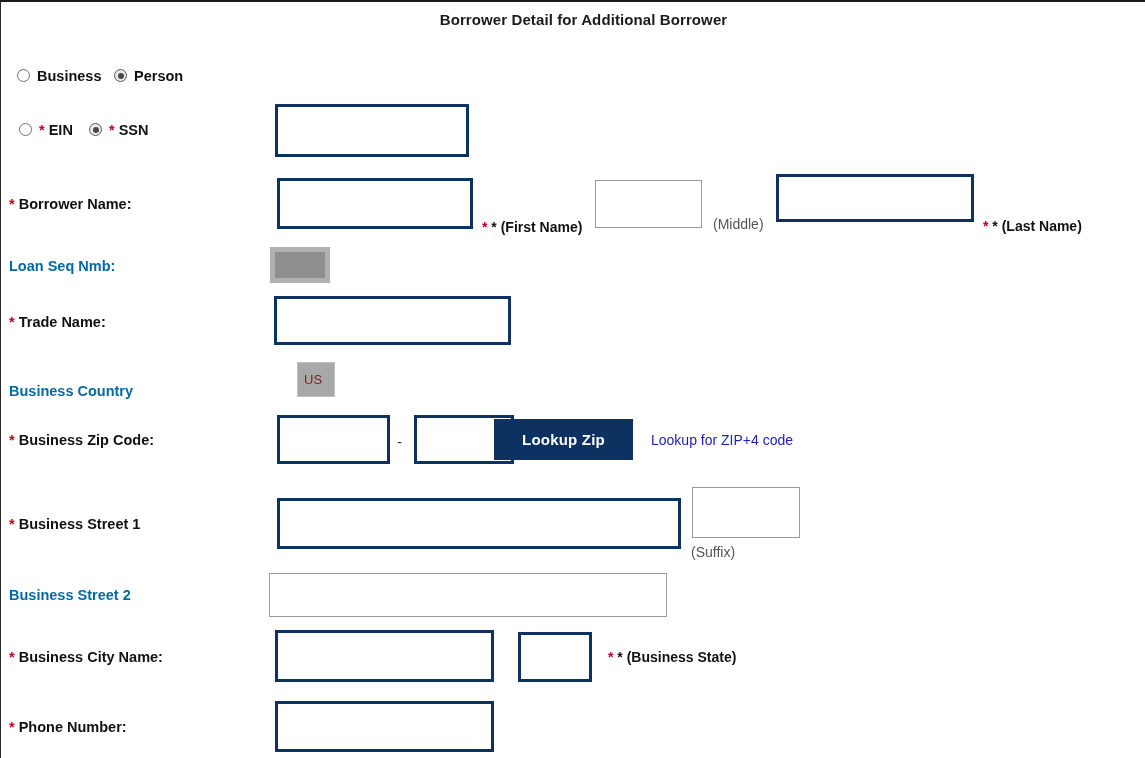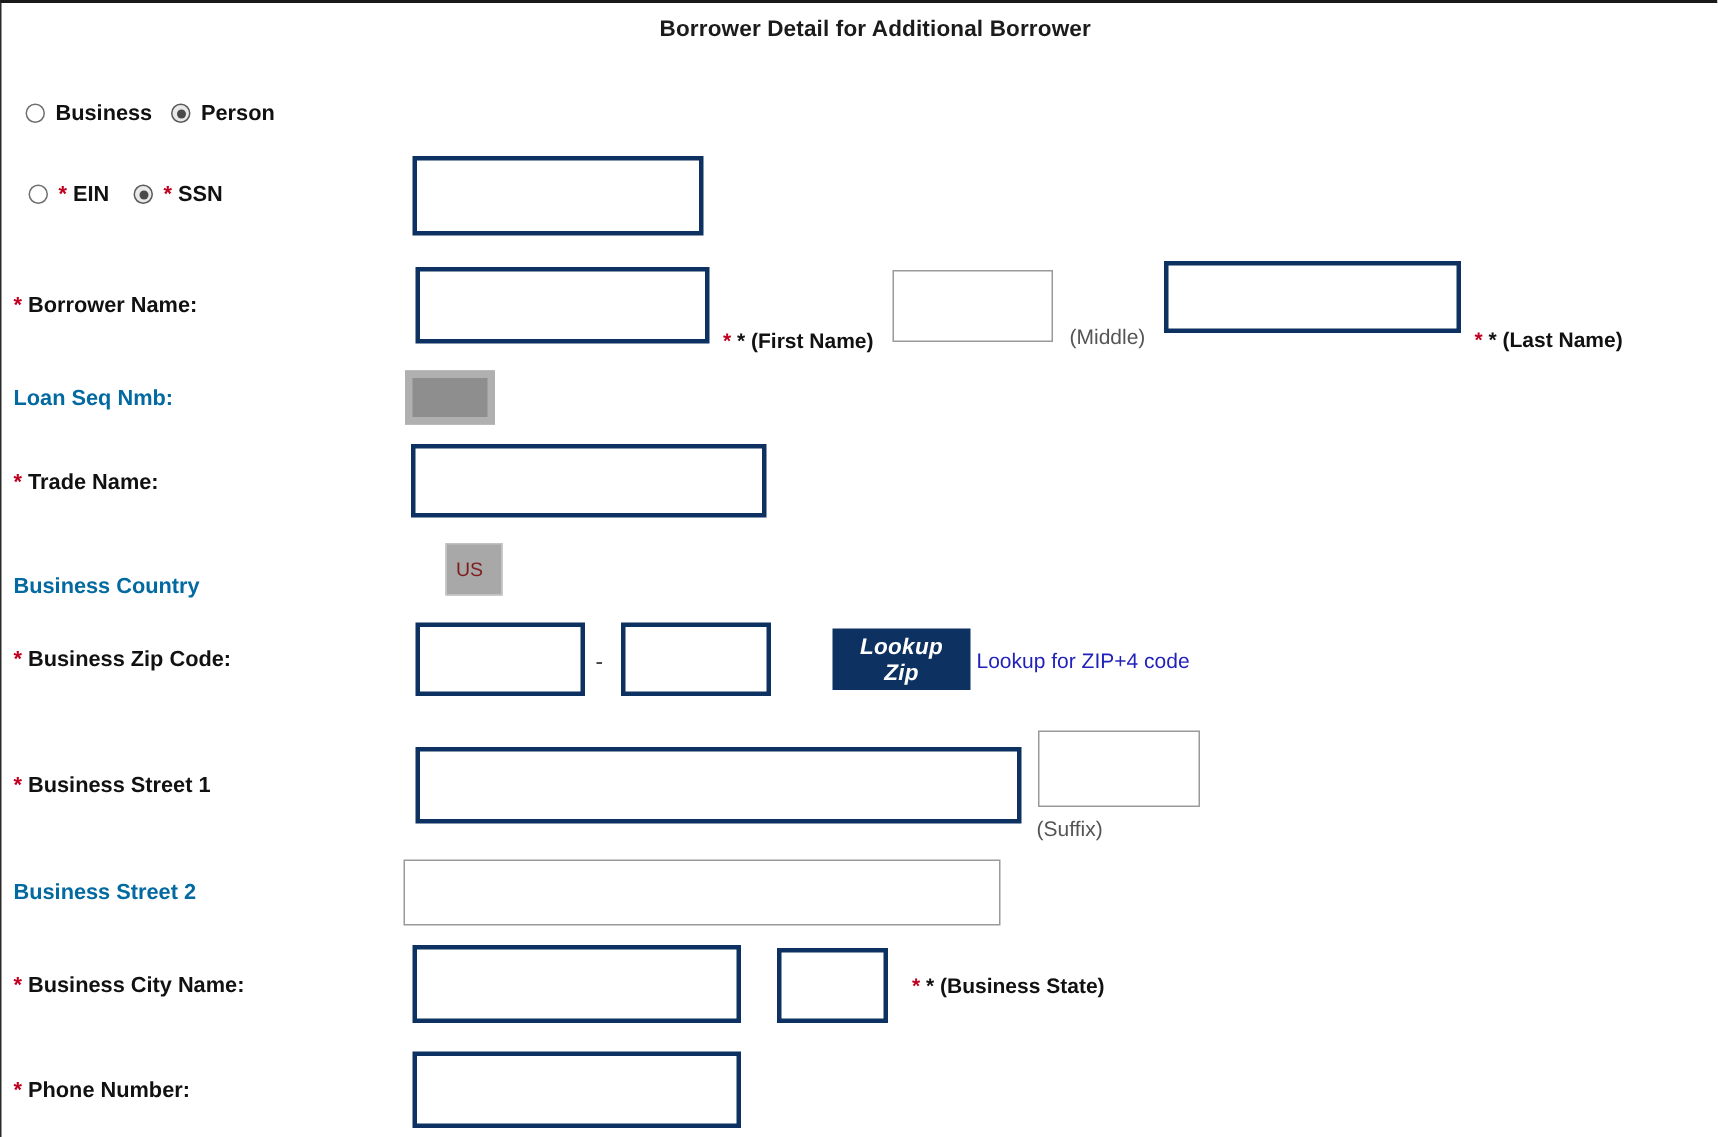--- a/index.html
+++ b/index.html
@@ -212,21 +212,21 @@
 
 <div class="lbl opt" style="left:9px; top:372px;margin-top:12px;">Business Country</div>
 <div class="fld gray-small" style="left:269px; top:362px; width:38px; height:35px; display:flex; align-items:center; padding-left:6px; font-size:13px; color:#7f1d1d;margin-left:28px;">US</div>
 
 <div class="lbl req" style="left:9px; top:433px;">
   <span class="star">*</span> <span>Business Zip Code:</span>
 </div>
 <input class="fld" style="left: 277px; top: 415px; width: 113px; height: 49px;" value="">
 <div class="dash" style="left:397px; top:434px;">-</div>
 <input class="fld" style="left: 414px; top: 415px; width: 100px; height: 49px;" value="">
-<button class="btn" style="left:555px; top:419px; width:92px; height:41px;font-style:italic;">Lookup Zip</button>
+<button class="btn" style="left:494px; top:419px; width:139px; height:41px;">Lookup Zip</button>
 <a class="lnk" style="left:651px; top:433px;">Lookup for ZIP+4 code</a>
 
 <div class="lbl req" style="left:9px; top:517px;text-align:center;">
   <span class="star">*</span> <span>Business Street 1</span>
 </div>
 <input class="fld" style="left: 277px; top: 498px; width: 404px; height: 51px;" value="">
 <input class="fld thin" style="left: 692px; top: 487px; width: 108px; height: 51px;" value="">
 <div class="sidelbl opt" style="left:691px; top:545px;">(Suffix)</div>
 
 <div class="lbl opt" style="left:9px; top:588px;">Business Street 2</div>

